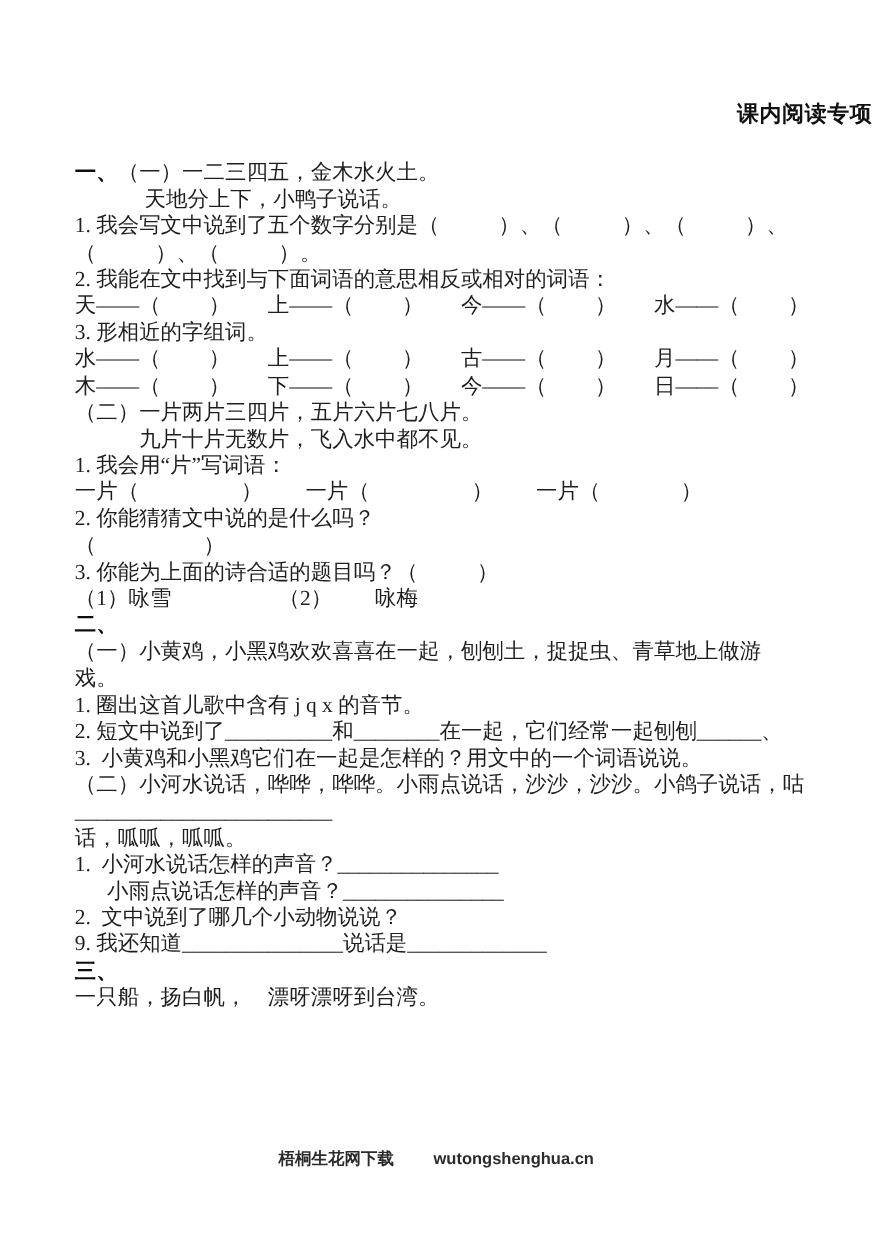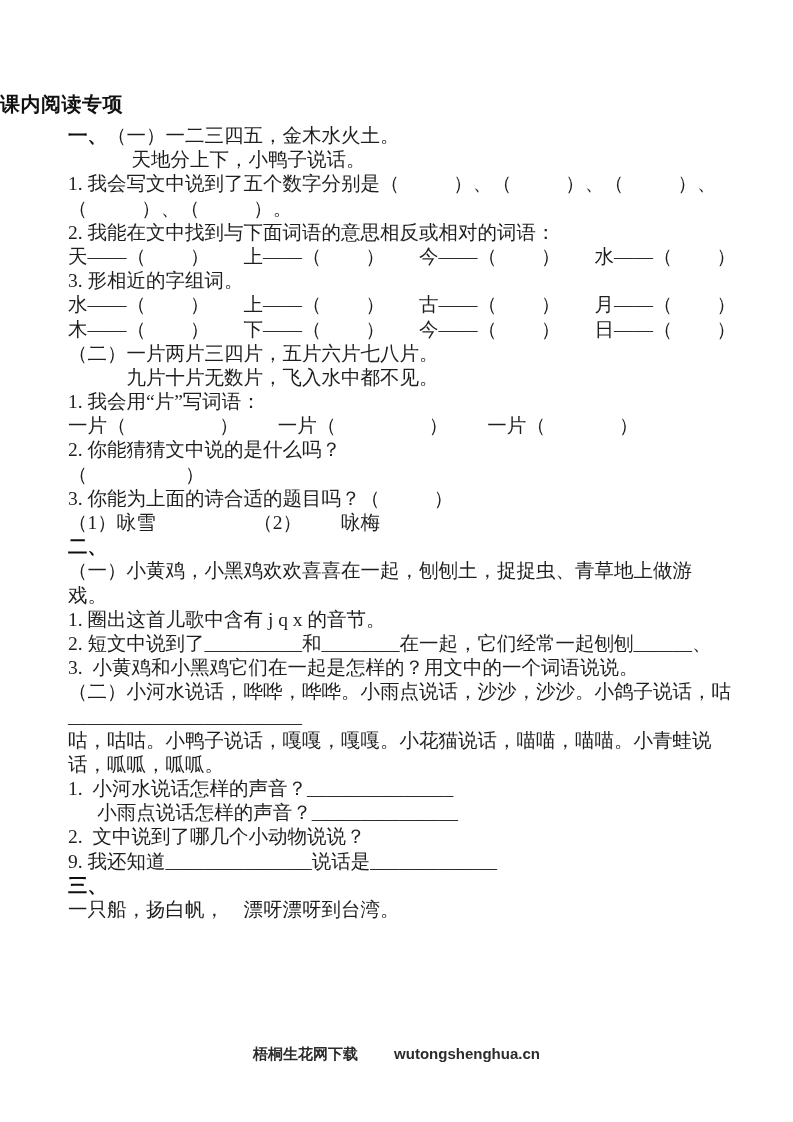--- a/index.html
+++ b/index.html
@@ -14,31 +14,31 @@
   .page {
     position: absolute;
     left: 0; top: 0;
     width: 793px; height: 1122px;
     background: #ffffff;
   }
   .page-title {
     position: absolute;
     top: 92px; left: 0;
     width: 793px;
-    text-align: left;
+    text-align: right;
     font-family: "Liberation Sans", "DejaVu Sans", sans-serif;
     font-weight: bold;
     font-size: 20px;
     line-height: 24px;
     color: #111111;
     letter-spacing: 0.5px;
   }
   .doc-body {
     position: absolute;
-    left: 68px; top: 124px;
+    left: 68px; top: 146px;
     width: 700px;
   }
   .doc-line {
     white-space: pre;
     font-size: 19.5px;
     line-height: 24.2px;
     height: 24.2px;
     color: #1e1e1e;
   }
   .doc-line .bold {
@@ -84,21 +84,20 @@
       <div class="doc-line"><span>3. 你能为上面的诗合适的题目吗？（           ）</span></div>
       <div class="doc-line"><span>（1）咏雪                    （2）        咏梅</span></div>
       <div class="doc-line"><span class="bold">二、</span></div>
       <div class="doc-line"><span>（一）小黄鸡，小黑鸡欢欢喜喜在一起，刨刨土，捉捉虫、青草地上做游</span></div>
       <div class="doc-line"><span>戏。</span></div>
       <div class="doc-line"><span>1. 圈出这首儿歌中含有 j q x 的音节。</span></div>
       <div class="doc-line"><span>2. 短文中说到了__________和________在一起，它们经常一起刨刨______、</span></div>
       <div class="doc-line"><span>3.  小黄鸡和小黑鸡它们在一起是怎样的？用文中的一个词语说说。</span></div>
       <div class="doc-line"><span>（二）小河水说话，哗哗，哗哗。小雨点说话，沙沙，沙沙。小鸽子说话，咕</span></div>
       <div class="doc-line"><span>________________________</span></div>
-      <div class="doc-line"><span>咕，咕咕。小鸭子说话，嘎嘎，嘎嘎。小花猫说话，喵喵，喵喵。小青蛙说</span></div>
       <div class="doc-line"><span>话，呱呱，呱呱。</span></div>
       <div class="doc-line"><span>1.  小河水说话怎样的声音？_______________</span></div>
       <div class="doc-line"><span>      小雨点说话怎样的声音？_______________</span></div>
       <div class="doc-line"><span>2.  文中说到了哪几个小动物说说？</span></div>
       <div class="doc-line"><span>9. 我还知道_______________说话是_____________</span></div>
       <div class="doc-line"><span class="bold">三、</span></div>
       <div class="doc-line"><span>一只船，扬白帆，    漂呀漂呀到台湾。</span></div>
     </div>
 
   <div class="doc-footer">

